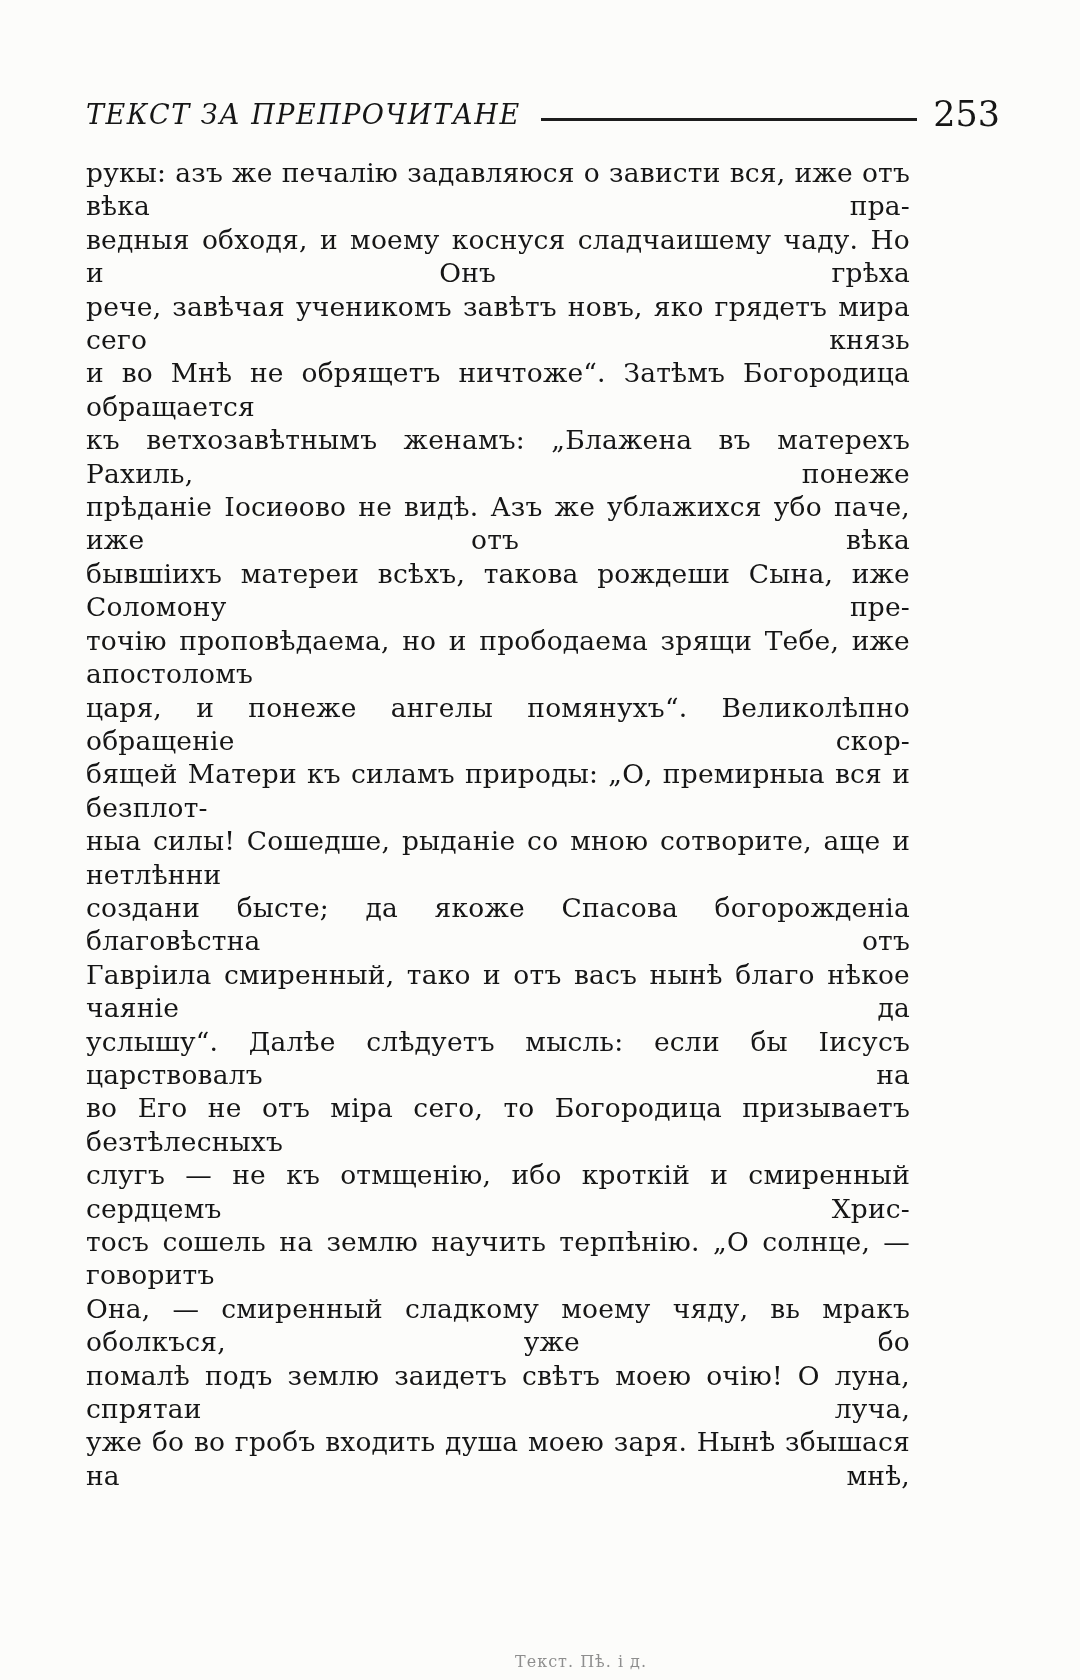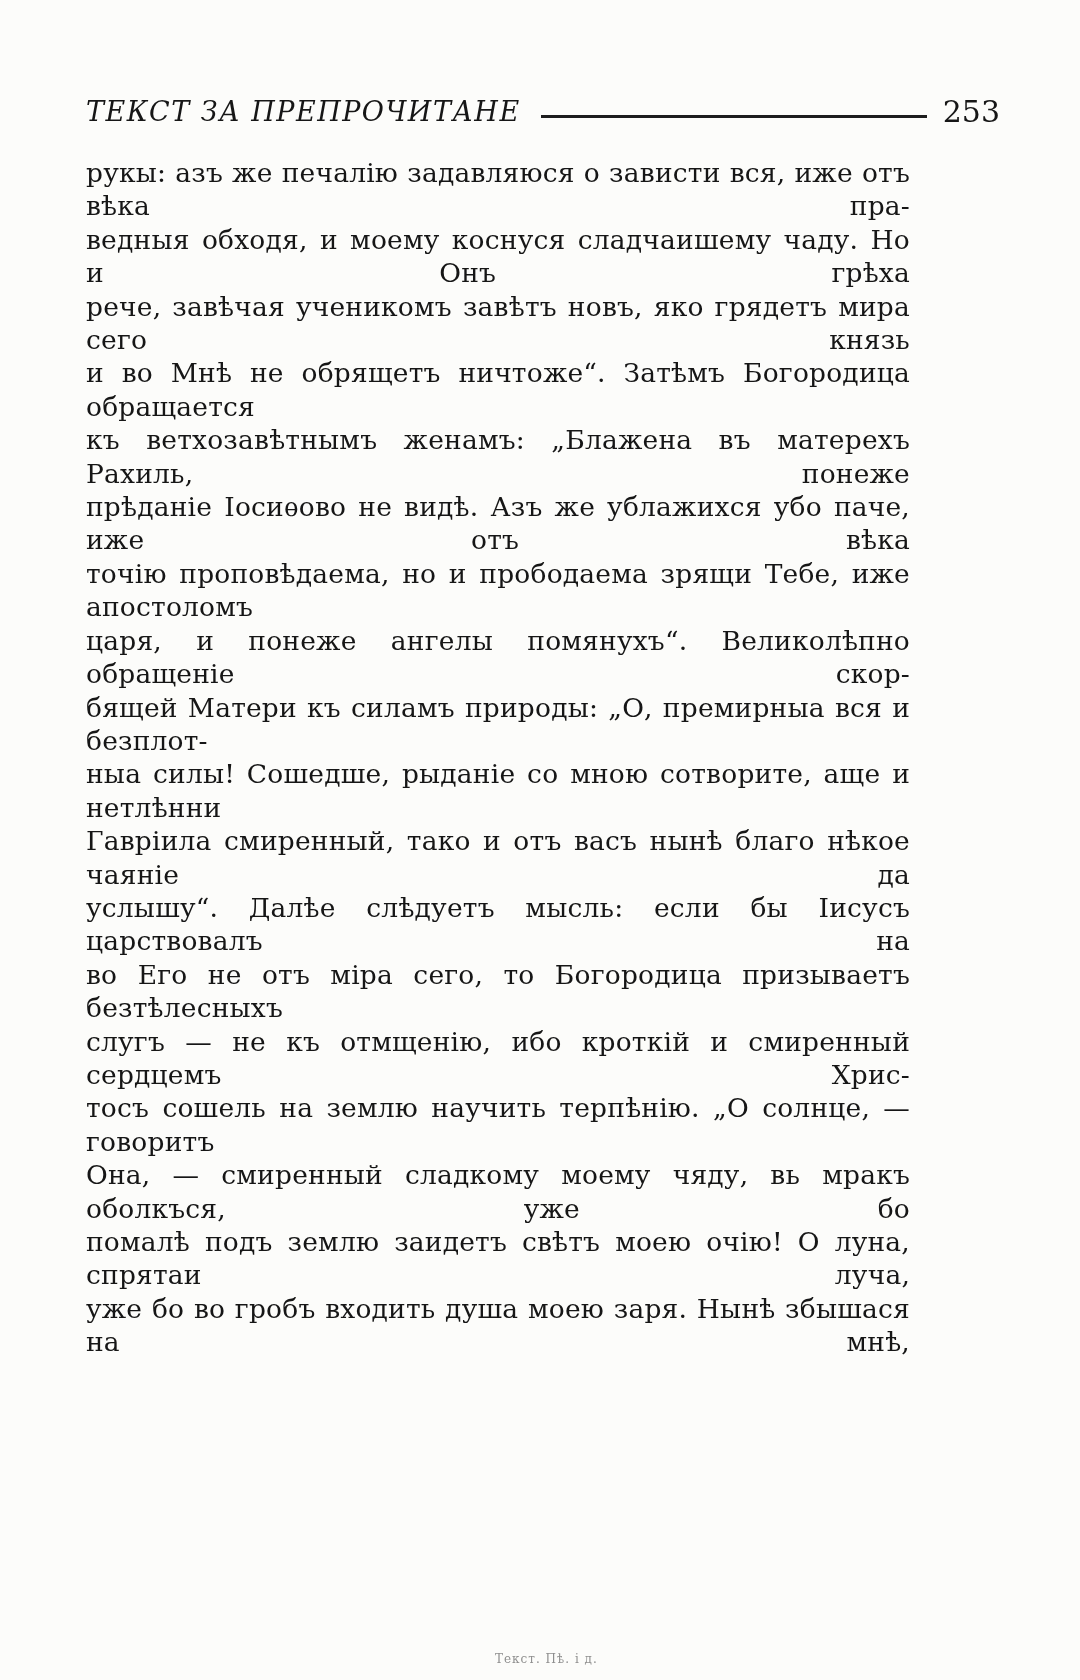--- a/index.html
+++ b/index.html
@@ -25,43 +25,43 @@
     white-space:nowrap;
     font-weight:500;
   }
   .head-rule{
     flex:1;
     border-top:3px solid #1d1d1d;
     margin:10px 16px 0 20px;
     height:0;
   }
   .page-number{
-    font-size:30px;
+    font-size:35px;
     white-space:nowrap;
   }
   .body-text{
     position:absolute;
     left:86px;
     top:156px;
     width:824px;
     font-size:26.5px;
     line-height:33.4px;
     letter-spacing:0.2px;
   }
   .line{
     text-align:justify;
     text-align-last:justify;
     -moz-text-align-last:justify;
     width:100%;
   }
   .footer-fragment{
     position:absolute;
-    left:495px;
+    left:515px;
     top:1652px;
-    font-size:12px;
+    font-size:16px;
     color:#6a6a6a;
     letter-spacing:1px;
     opacity:0.75;
   }
 </style>
 </head>
 <body>
 
 <div class="page">
 
@@ -71,24 +71,26 @@
     <span class="page-number">253</span>
   </div>
 
   <div class="body-text">
       <div class="line"><span>рукы: азъ же печалію задавляюся о зависти вся, иже отъ вѣка пра-</span></div>
       <div class="line"><span>ведныя обходя, и моему коснуся сладчаишему чаду. Но и Онъ грѣха</span></div>
       <div class="line"><span>рече, завѣчая ученикомъ завѣтъ новъ, яко грядетъ мира сего князь</span></div>
       <div class="line"><span>и во Мнѣ не обрящетъ ничтоже“. Затѣмъ Богородица обращается</span></div>
       <div class="line"><span>къ ветхозавѣтнымъ женамъ: „Блажена въ матерехъ Рахиль, понеже</span></div>
       <div class="line"><span>прѣданіе Іосиѳово не видѣ. Азъ же ублажихся убо паче, иже отъ вѣка</span></div>
+      <div class="line"><span>бывшіихъ матереи всѣхъ, такова рождеши Сына, иже Соломону пре-</span></div>
       <div class="line"><span>точію проповѣдаема, но и прободаема зрящи Тебе, иже апостоломъ</span></div>
       <div class="line"><span>царя, и понеже ангелы помянухъ“. Великолѣпно обращеніе скор-</span></div>
       <div class="line"><span>бящей Матери къ силамъ природы: „О, премирныа вся и безплот-</span></div>
       <div class="line"><span>ныа силы! Сошедше, рыданіе со мною сотворите, аще и нетлѣнни</span></div>
+      <div class="line"><span>создани бысте; да якоже Спасова богорожденіа благовѣстна отъ</span></div>
       <div class="line"><span>Гавріила смиренный, тако и отъ васъ нынѣ благо нѣкое чаяніе да</span></div>
       <div class="line"><span>услышу“. Далѣе слѣдуетъ мысль: если бы Іисусъ царствовалъ на</span></div>
       <div class="line"><span>во Его не отъ міра сего, то Богородица призываетъ безтѣлесныхъ</span></div>
       <div class="line"><span>слугъ — не къ отмщенію, ибо кроткій и смиренный сердцемъ Хрис-</span></div>
       <div class="line"><span>тосъ сошель на землю научить терпѣнію. „О солнце, — говоритъ</span></div>
       <div class="line"><span>Она, — смиренный сладкому моему чяду, вь мракъ оболкъся, уже бо</span></div>
       <div class="line"><span>помалѣ подъ землю заидетъ свѣтъ моею очію! О луна, спрятаи луча,</span></div>
       <div class="line"><span>уже бо во гробъ входить душа моею заря. Нынѣ збышася на мнѣ,</span></div>
     </div>
 

